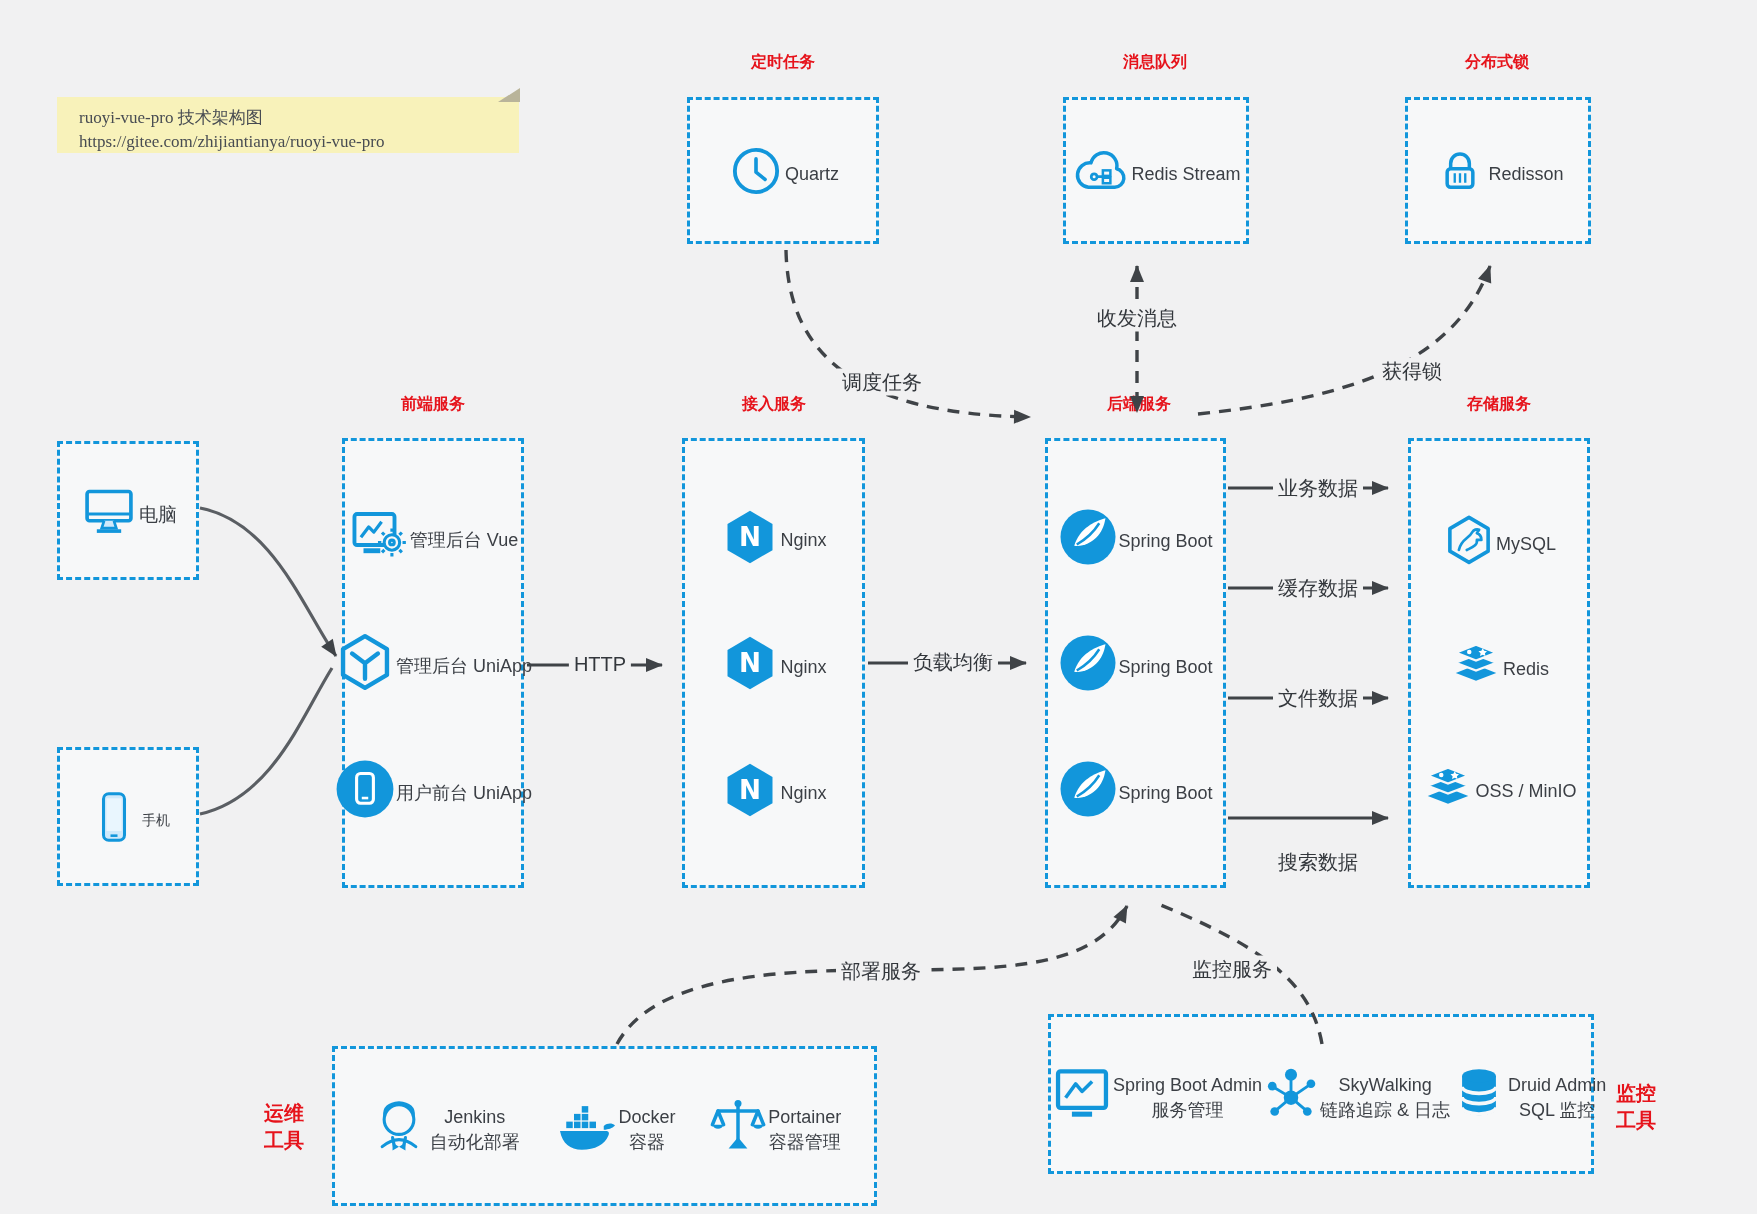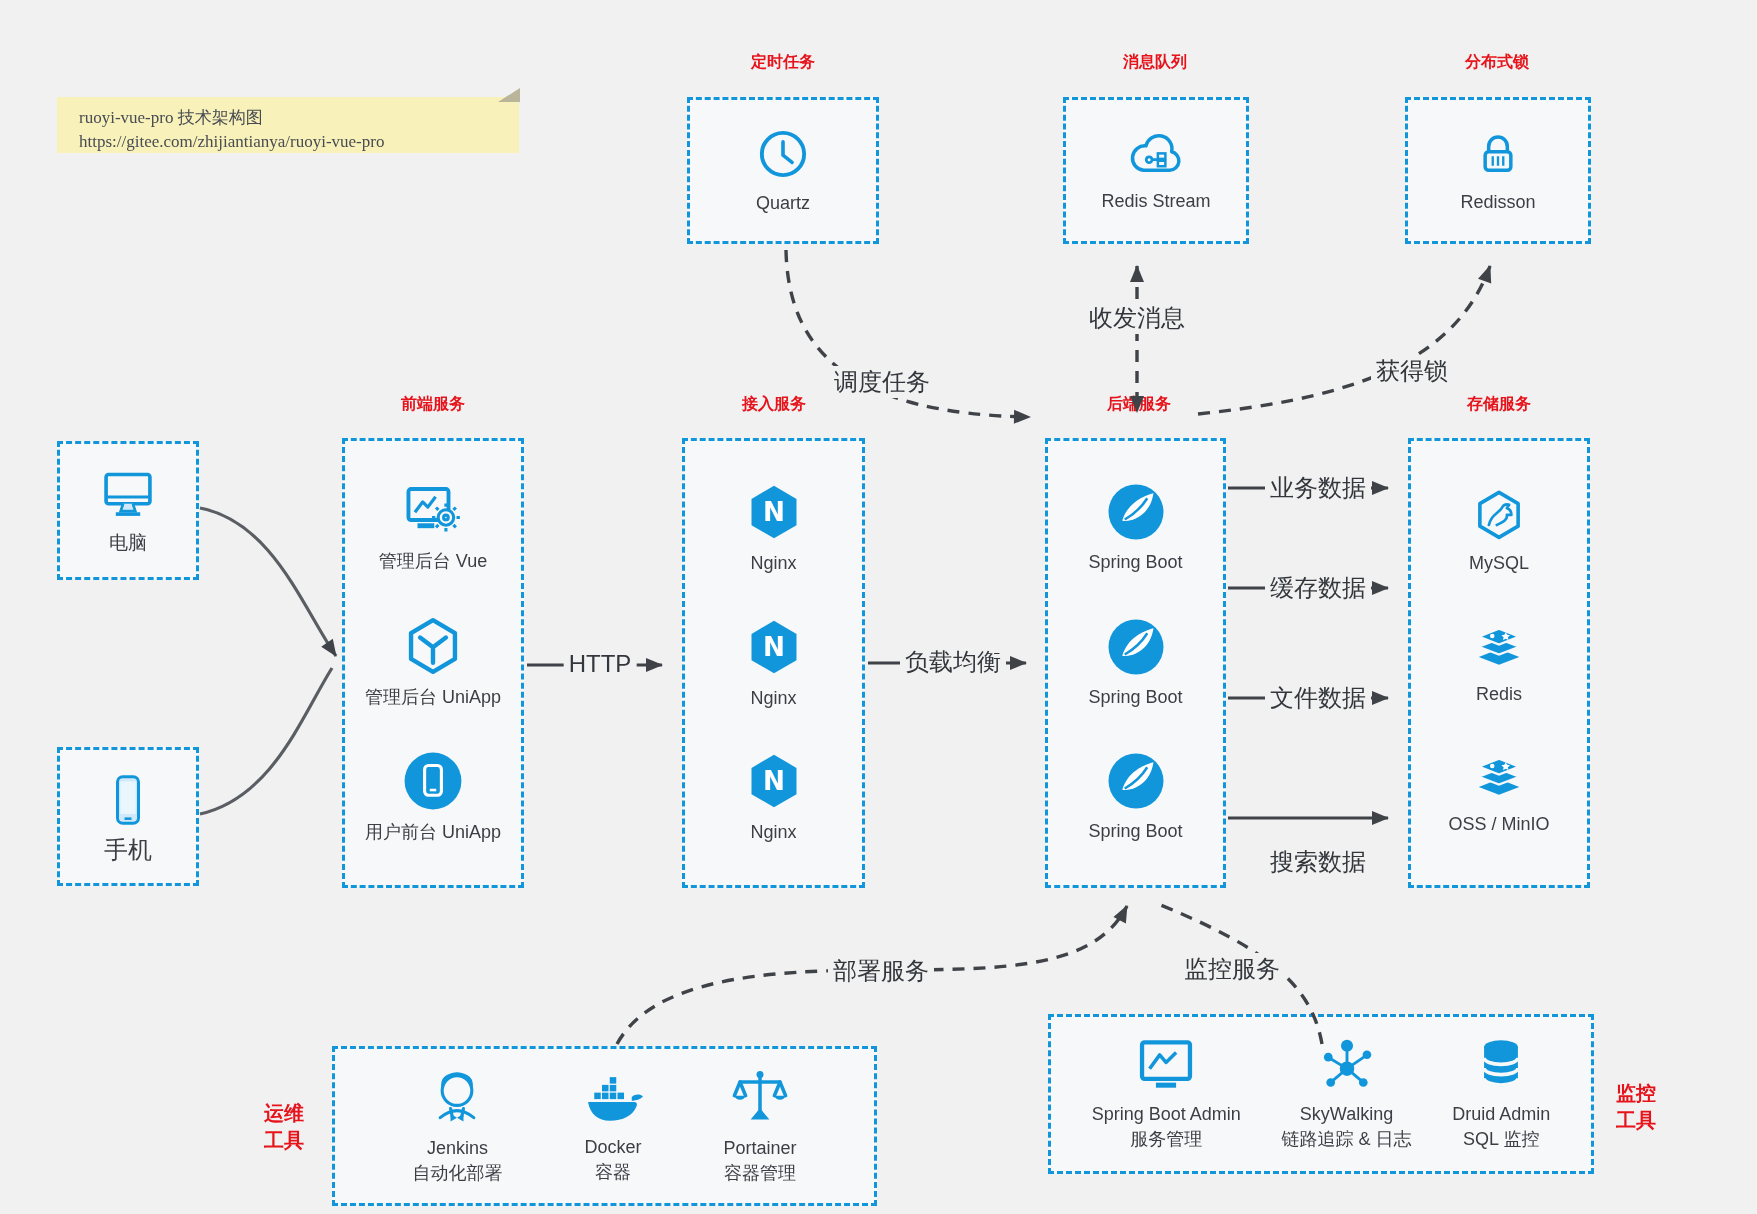--- a/index.html
+++ b/index.html
@@ -10,26 +10,26 @@
   }
   .abs{position:absolute;}
   
   .note{background:#f8f2ba;padding:9px 14px 9px 22px;font-size:17px;line-height:24px;color:#484c52;}
   .note .fold{position:absolute;right:-1px;top:-9px;width:0;height:0;
     border-left:22px solid transparent;border-bottom:14px solid #b9b49a;}
   
   .gbox{border:3px dashed #1296db;background:#f7f8f9;display:flex;flex-direction:column;
         align-items:center;justify-content:space-evenly;}
   .gtitle{font-size:16px;font-weight:bold;color:#e6131b;text-align:center;transform:translateX(-50%);white-space:nowrap;}
-  .item{display:flex;flex-direction:column;align-items:center;}
+  .item{display:flex;flex-direction:row;align-items:center;}
   .ilabel{font-size:18px;color:#3b3f45;margin-top:8px;white-space:nowrap;text-align:center;line-height:25px;}
   .rowbox{flex-direction:row;}
   .sidelabel{font-size:20px;font-weight:bold;color:#e6131b;line-height:27px;text-align:center;white-space:nowrap;}
   
-  .elabel{font-size:24px;color:#33373c;background:#f1f1f2;padding:0 5px;transform:translate(-50%,-50%);white-space:nowrap;}
+  .elabel{font-size:20px;color:#33373c;background:#f1f1f2;padding:0 5px;transform:translate(-50%,-50%);white-space:nowrap;}
   svg.layer{position:absolute;left:0;top:0;pointer-events:none;}
   .ic{display:block;}
 </style>
 </head>
 <body>
 
 <div id="stage">
 
   <div class="abs note" style="left:57px;top:97px;width:462px;height:56px;font-family:Liberation Serif, serif;">
     <div class="fold"></div>
@@ -86,21 +86,21 @@
     </div>
   </div>
 
   <div class="abs gbox" style="left:57px;top:747px;width:142px;height:139px;">
     <div class="item">
       <svg class="ic" width="56" height="58" viewBox="0 0 48 48">
         <rect x="15" y="4" width="18" height="40" rx="4.5" fill="#cfe9fb" stroke="#1296db" stroke-width="2.6"></rect>
         <rect x="17.5" y="8" width="13" height="28" fill="#e9f6fe"></rect>
         <line x1="21" y1="40" x2="27" y2="40" stroke="#1296db" stroke-width="2.2"></line>
       </svg>
-      <div class="ilabel" style="font-size:24px;">手机</div>
+      <div class="ilabel" style="font-size:14px;">手机</div>
     </div>
   </div>
 
   <div class="abs gtitle" style="left:433px;top:394px;">前端服务</div>
   <div class="abs gbox" style="left:342px;top:438px;width:182px;height:450px;">
     <div class="item">
       <svg class="ic" width="62" height="60" viewBox="0 0 48 46">
         <rect x="5" y="6" width="31" height="24" rx="2" fill="none" stroke="#1296db" stroke-width="3"></rect>
         <path d="M10 24 l6 -8 4 4 6 -8" fill="none" stroke="#1296db" stroke-width="2.5" stroke-linejoin="round"></path>
         <rect x="12" y="32.5" width="13" height="3.8" fill="#1296db"></rect>

